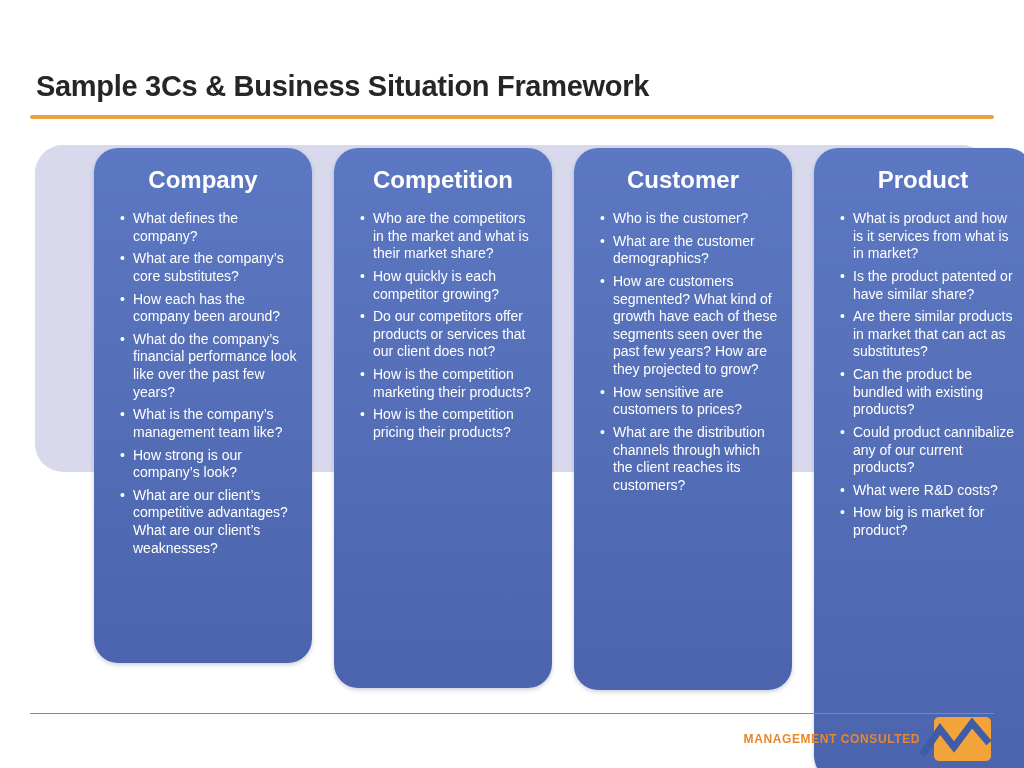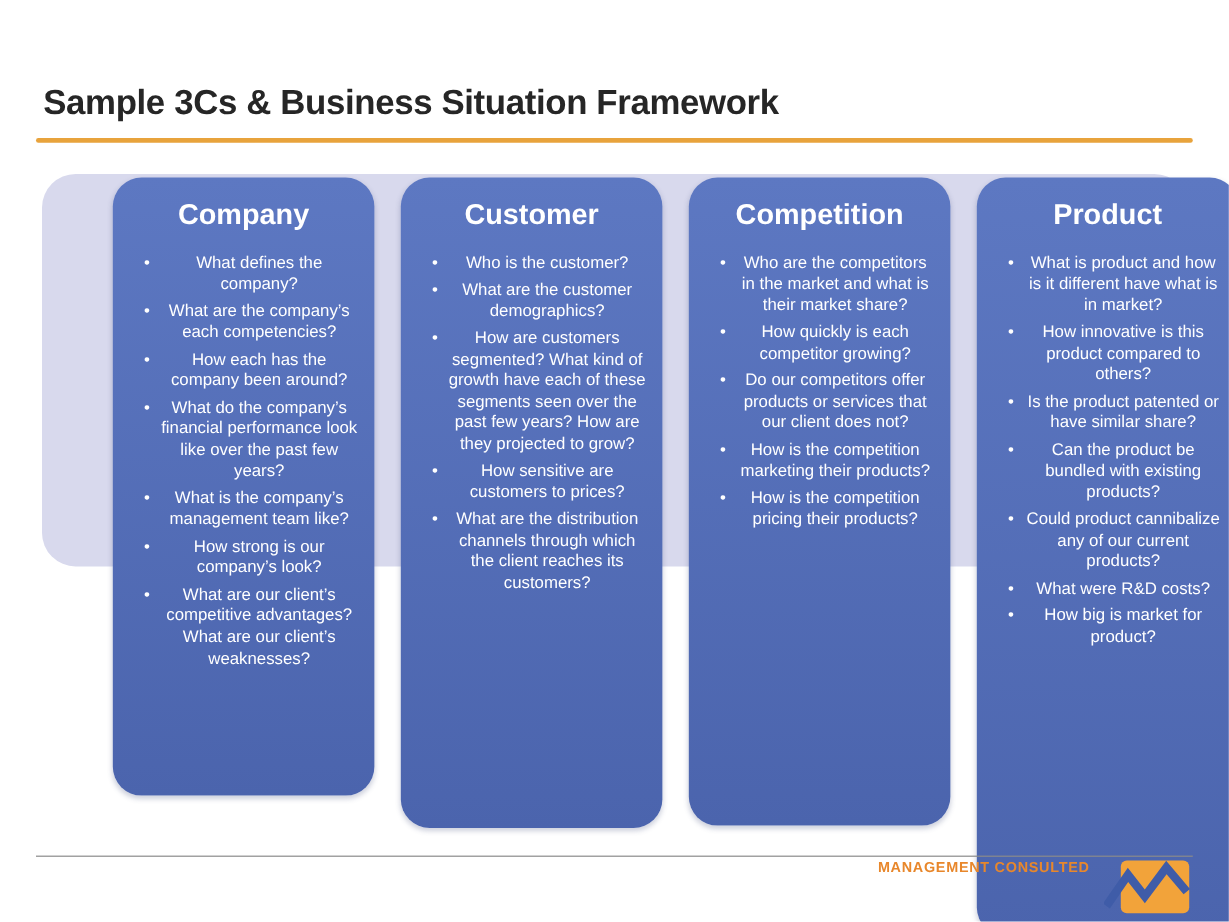--- a/index.html
+++ b/index.html
@@ -59,21 +59,20 @@
   }
   .col h2 {
     text-align: center;
     font-size: 24px;
     font-weight: bold;
     padding: 6px 10px 10px 10px;
   }
   .col ul {
     list-style: none;
     padding: 6px 13px 0 26px;
-    text-align: center;
   }
   .col li {
     position: relative;
     padding-left: 13px;
     font-size: 14px;
     line-height: 1.26;
     margin-bottom: 5px;
   }
   .col li::before {
     content: "\2022";
@@ -92,21 +91,21 @@
     top: 713px;
     width: 964px;
     height: 1px;
     background: #8a8a8a;
   }
   .brand-row {
     position: absolute;
     right: 32px;
     top: 716px;
     display: flex;
-    gap: 12px;
+    align-items: center;
   }
   .brand-name {
     color: #E8872B;
     font-weight: bold;
     font-size: 12px;
     letter-spacing: 0.6px;
   }
   .logo { display: block; }
 </style>
 </head>
@@ -118,57 +117,57 @@
   <div class="title-rule"></div>
 
   <div class="backdrop"></div>
 
   <div class="columns">
 
     <section class="col col-0">
       <h2>Company</h2>
       <ul>
           <li>What defines the company?</li>
-          <li>What are the company’s each competencies?</li>
+          <li>What are the company’s core substitutes?</li>
           <li>How each has the company been around?</li>
           <li>What do the company’s financial performance look like over the past few years?</li>
           <li>What is the company’s management team like?</li>
           <li>How strong is our company’s look?</li>
           <li>What are our client’s competitive advantages? What are our client’s weaknesses?</li>
+        </ul>
+    </section>
+
+    <section class="col col-2">
+      <h2>Competition</h2>
+      <ul>
+          <li>Who are the competitors in the market and what is their market share?</li>
+          <li>How quickly is each competitor growing?</li>
+          <li>Do our competitors offer products or services that our client does not?</li>
+          <li>How is the competition marketing their products?</li>
+          <li>How is the competition pricing their products?</li>
         </ul>
     </section>
 
     <section class="col col-1">
       <h2>Customer</h2>
       <ul>
           <li>Who is the customer?</li>
           <li>What are the customer demographics?</li>
           <li>How are customers segmented? What kind of growth have each of these segments seen over the past few years? How are they projected to grow?</li>
           <li>How sensitive are customers to prices?</li>
           <li>What are the distribution channels through which the client reaches its customers?</li>
         </ul>
     </section>
 
-    <section class="col col-2">
-      <h2>Competition</h2>
-      <ul>
-          <li>Who are the competitors in the market and what is their market share?</li>
-          <li>How quickly is each competitor growing?</li>
-          <li>Do our competitors offer products or services that our client does not?</li>
-          <li>How is the competition marketing their products?</li>
-          <li>How is the competition pricing their products?</li>
-        </ul>
-    </section>
-
     <section class="col col-3">
       <h2>Product</h2>
       <ul>
-          <li>What is product and how is it different have what is in market?</li>
-          <li>How innovative is this product compared to others?</li>
+          <li>What is product and how is it services from what is in market?</li>
           <li>Is the product patented or have similar share?</li>
+          <li>Are there similar products in market that can act as substitutes?</li>
           <li>Can the product be bundled with existing products?</li>
           <li>Could product cannibalize any of our current products?</li>
           <li>What were R&amp;D costs?</li>
           <li>How big is market for product?</li>
         </ul>
     </section>
 
   </div>
 
   <div class="foot-line"></div>

